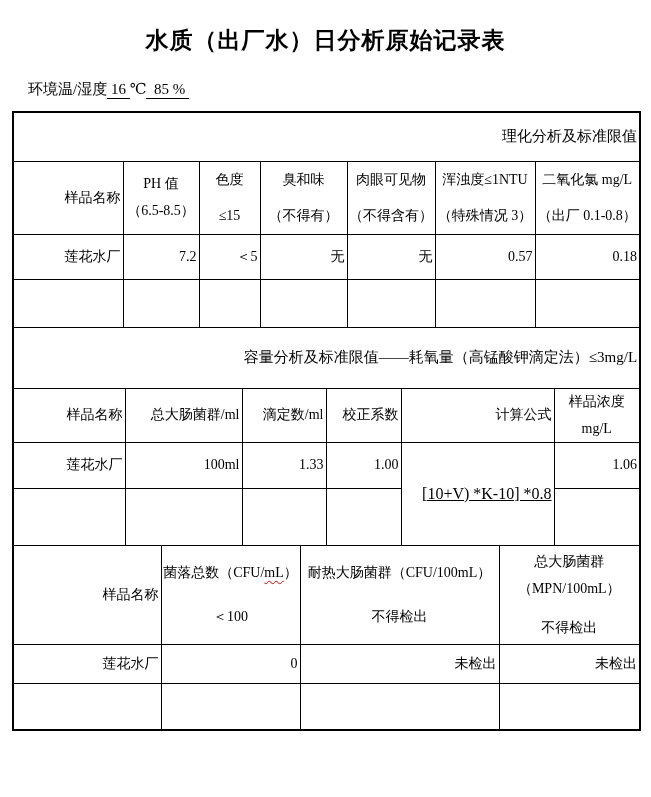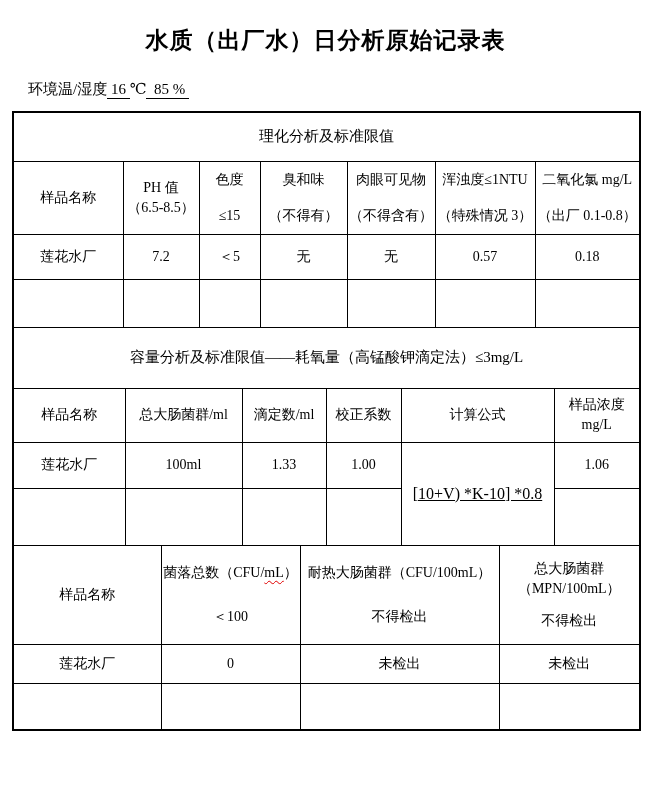--- a/index.html
+++ b/index.html
@@ -39,21 +39,21 @@
     table-layout: fixed;
     border-left: 2px solid #000;
     border-right: 2px solid #000;
   }
   table.t1 { border-top: 2px solid #000; }
   table.t3 { border-bottom: 2px solid #000; }
   table.t2, table.t3 { margin-top: -1px; }
 
   td {
     border: 1px solid #000;
-    text-align: center;
+    text-align: right;
     vertical-align: middle;
     font-size: 14px;
     padding: 0 2px;
     overflow: hidden;
   }
   .section-td { font-size: 15px; }
 
   .t1 .r-section td { height: 49px; }
   .t1 .r-header  td { height: 73px; }
   .t1 .r-data    td { height: 45px; }
@@ -70,21 +70,21 @@
   .t3 .r-empty   td { height: 47px; }
 
   .vstack {
     display: flex;
     flex-direction: column;
     align-items: center;
     justify-content: center;
   }
   .gap-wide  { gap: 20px; }
   .gap-mid   { gap: 28px; }
-  .gap-tight { gap: 4px; }
+  .gap-tight { gap: 11px; }
   .line { line-height: 16px; white-space: nowrap; }
 
   .wavy {
     text-decoration: underline;
     text-decoration-style: wavy;
     text-decoration-color: #e00000;
     text-decoration-thickness: 1px;
     text-underline-offset: 3px;
   }
   .mt-gap { margin-top: 12px; }

